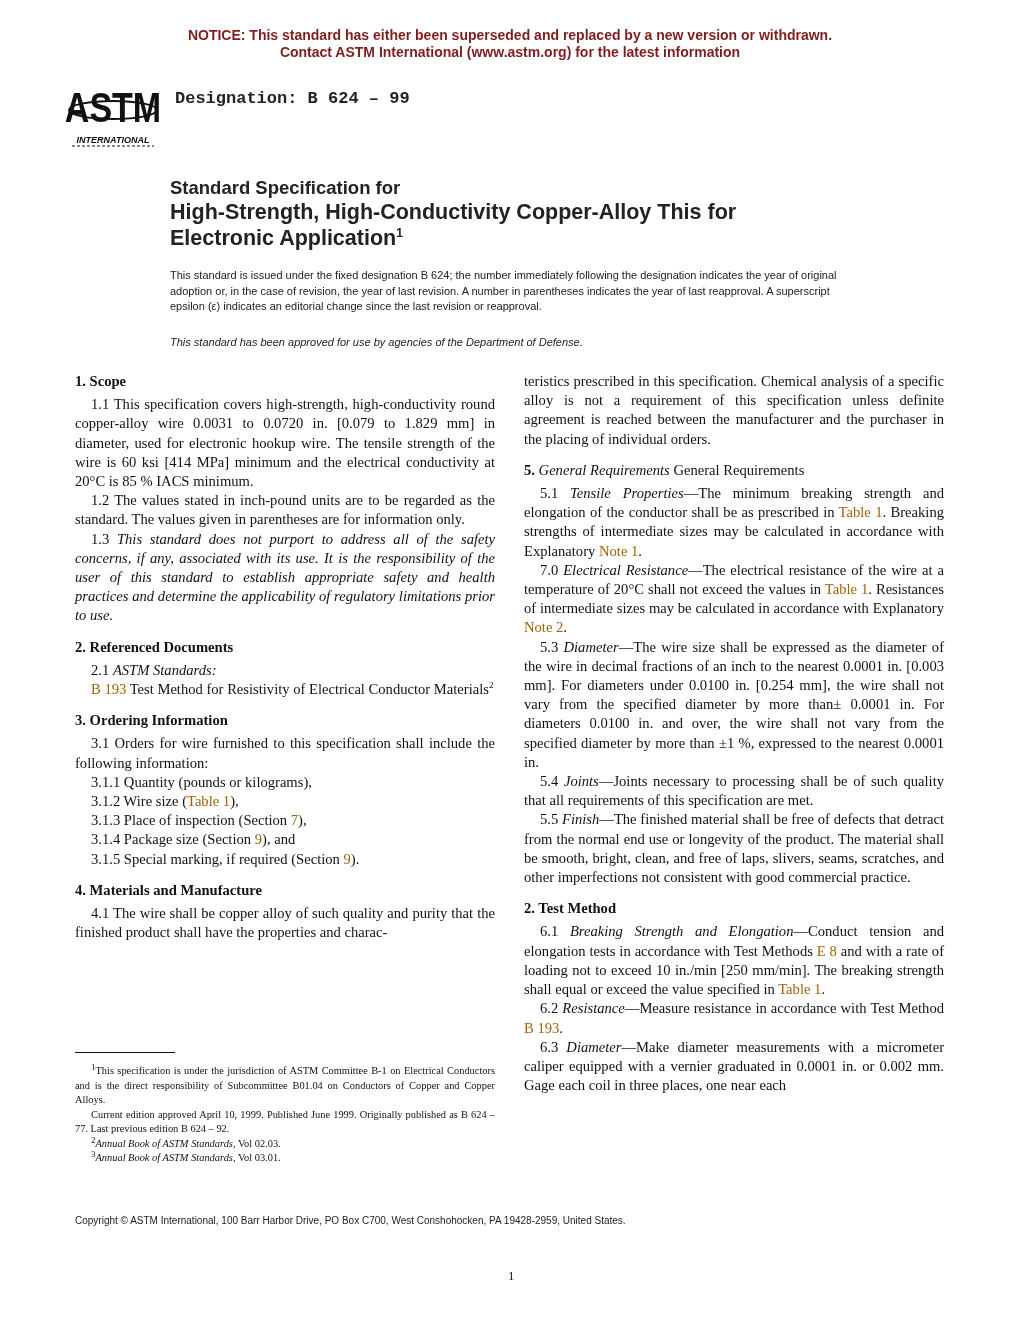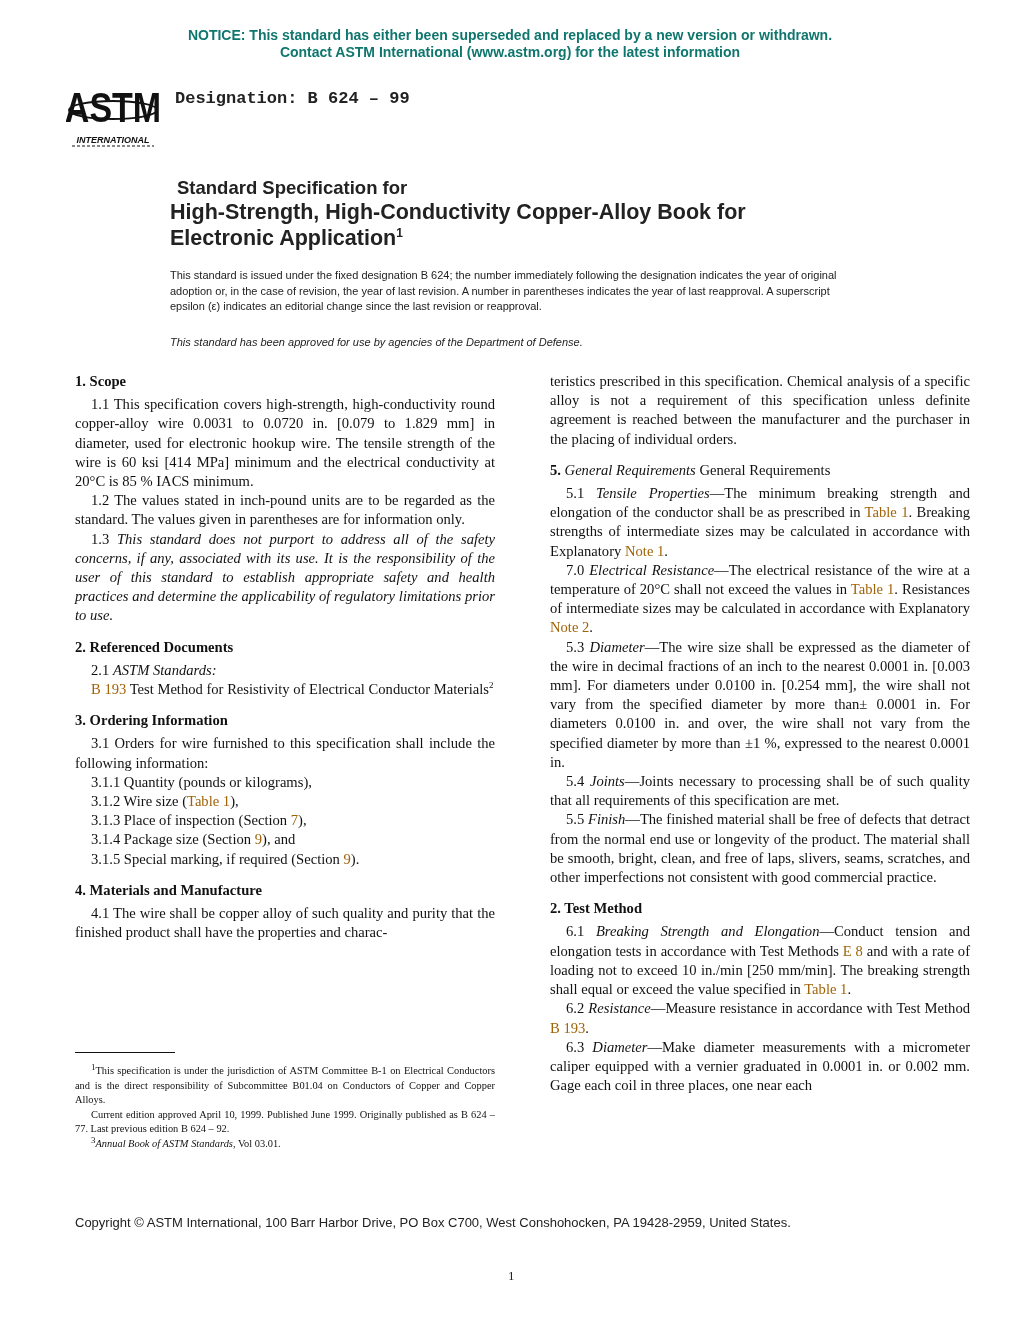--- a/index.html
+++ b/index.html
@@ -1,42 +1,42 @@
 <!DOCTYPE html>
 <html><head>
 <meta charset="utf-8">
 <style>
   html, body { margin: 0; padding: 0; background: #ffffff; }
   body { width: 1020px; height: 1320px; position: relative; overflow: hidden; color: #111; }
-  .notice { position: absolute; top: 27px; left: 0; width: 1020px; text-align: center; color: #0f766e; font-family: "Liberation Sans", sans-serif; font-weight: bold; font-size: 14px; line-height: 17px; }
+  .notice { position: absolute; top: 27px; left: 0; width: 1020px; text-align: center; color: #7f1d1d; font-family: "Liberation Sans", sans-serif; font-weight: bold; font-size: 14px; line-height: 17px; }
   .logo { position: absolute; left: 66px; top: 80px; width: 94px; height: 68px; }
   .designation { position: absolute; left: 175px; top: 89px; font-family: Liberation Mono, monospace; font-weight: bold; font-size: 17px; color: #222; }
   .title { position: absolute; left: 170px; top: 176px; font-family: "Liberation Sans", sans-serif; font-weight: bold; color: #222; }
-  .title .t1 { font-size: 18.5px; line-height: 23px; margin-left: 7px; }
+  .title .t1 { font-size: 18.5px; line-height: 23px; }
   .title .t2 { font-size: 21.5px; line-height: 26px; }
   .title sup { font-size: 12px; }
   .preamble { position: absolute; left: 170px; top: 268px; width: 680px; font-family: "Liberation Sans", sans-serif; font-size: 11px; line-height: 15.5px; color: #222; }
   .preamble p { margin: 0; }
   .preamble .dod { font-style: italic; margin-top: 20px; }
   .col { position: absolute; width: 420px; font-family: "Liberation Serif", serif; font-size: 14.6px; line-height: 19.2px; color: #111; text-align: justify; }
   .col.left { left: 75px; top: 372px; }
-  .col.right { left: 524px; top: 372px; margin-left: 26px; }
+  .col.right { left: 524px; top: 372px; }
   .col p { margin: 0; }
   .indent { text-indent: 16px; }
   .h { font-weight: bold; margin: 0 0 4px 0 !important; }
   .h.spaced { margin-top: 12px !important; }
   .ref { padding-left: 42px; text-indent: -26px; }
   .link { color: #a16207; font-family: Liberation Serif, serif; }
   .li { padding-left: 16px; }
   em { font-style: italic; }
   sup { font-size: 9px; line-height: 0; }
   .fnrule { position: absolute; left: 75px; top: 1052px; width: 100px; border-top: 1px solid #111; }
   .footnotes { position: absolute; left: 75px; top: 1064px; width: 420px; font-family: "Liberation Serif", serif; font-size: 10.4px; line-height: 14.5px; color: #111; text-align: justify; }
   .footnotes p { margin: 0; text-indent: 16px; }
-  .copyright { position: absolute; left: 75px; top: 1215px; font-family: "Liberation Sans", sans-serif; font-size: 13px; color: #222; }
+  .copyright { position: absolute; left: 75px; top: 1215px; font-family: "Liberation Sans", sans-serif; font-size: 10px; color: #222; }
   .pagenum { position: absolute; left: 508px; top: 1268px; font-family: "Liberation Serif", serif; font-size: 13px; color: #222; }
 </style>
 </head>
 <body>
 
 <div class="notice">
   <div>NOTICE: This standard has either been superseded and replaced by a new version or withdrawn.</div>
   <div>Contact ASTM International (www.astm.org) for the latest information</div>
 </div>
 
@@ -44,21 +44,21 @@
   <ellipse cx="47" cy="30" rx="44" ry="9" fill="none" stroke="#111" stroke-width="2"></ellipse>
   <text x="47" y="43" text-anchor="middle" font-family="Liberation Sans, sans-serif" font-weight="bold" font-size="34" fill="#111" transform="scale(1,1.25) translate(0,-9)">ASTM</text>
   <text x="47" y="63" text-anchor="middle" font-family="Liberation Sans, sans-serif" font-weight="bold" font-style="italic" font-size="9" fill="#111">INTERNATIONAL</text>
   <line x1="6" y1="66" x2="88" y2="66" stroke="#111" stroke-width="1" stroke-dasharray="3,2"></line>
 </svg>
 
 <div class="designation">Designation: B 624 – 99</div>
 
 <div class="title">
   <div class="t1">Standard Specification for</div>
-  <div class="t2">High-Strength, High-Conductivity Copper-Alloy Book for</div>
+  <div class="t2">High-Strength, High-Conductivity Copper-Alloy This for</div>
   <div class="t2"><span>Electronic Application</span><sup>1</sup></div>
 </div>
 
 <div class="preamble">
   <p>This standard is issued under the fixed designation B 624; the number immediately following the designation indicates the year of original adoption or, in the case of revision, the year of last revision. A number in parentheses indicates the year of last reapproval. A superscript epsilon (ε) indicates an editorial change since the last revision or reapproval.</p>
   <p class="dod">This standard has been approved for use by agencies of the Department of Defense.</p>
 </div>
 
 <div class="col left">
   <p class="h">1.  Scope</p>
@@ -79,20 +79,21 @@
   <p class="li"><span>3.1.5  Special marking, if required (Section </span><span class="link">9</span><span>).</span></p>
 
   <p class="h spaced">4.  Materials and Manufacture</p>
   <p class="indent">4.1  The wire shall be copper alloy of such quality and purity that the finished product shall have the properties and charac-</p>
 </div>
 
 <div class="fnrule"></div>
 <div class="footnotes">
   <p><sup>1</sup><span>This specification is under the jurisdiction of ASTM Committee B-1 on Electrical Conductors and is the direct responsibility of Subcommittee B01.04 on Conductors of Copper and Copper Alloys.</span></p>
   <p>Current edition approved April 10, 1999. Published June 1999. Originally published as B 624 – 77. Last previous edition B 624 – 92.</p>
+  <p><sup>2</sup><em>Annual Book of ASTM Standards</em><span>, Vol 02.03.</span></p>
   <p><sup>3</sup><em>Annual Book of ASTM Standards</em><span>, Vol 03.01.</span></p>
 </div>
 
 <div class="col right">
   <p>teristics prescribed in this specification. Chemical analysis of a specific alloy is not a requirement of this specification unless definite agreement is reached between the manufacturer and the purchaser in the placing of individual orders.</p>
 
   <p class="h spaced"><span>5. </span><em style="font-weight:normal">General Requirements</em><span style="font-weight:normal"> General Requirements</span></p>
   <p class="indent"><span>5.1 </span><em>Tensile Properties</em><span>—The minimum breaking strength and elongation of the conductor shall be as prescribed in </span><span class="link">Table 1</span><span>. Breaking strengths of intermediate sizes may be calculated in accordance with Explanatory </span><span class="link">Note 1</span><span>.</span></p>
   <p class="indent"><span>7.0 </span><em>Electrical Resistance</em><span>—The electrical resistance of the wire at a temperature of 20°C shall not exceed the values in </span><span class="link">Table 1</span><span>. Resistances of intermediate sizes may be calculated in accordance with Explanatory </span><span class="link">Note 2</span><span>.</span></p>
   <p class="indent"><span>5.3 </span><em>Diameter</em><span>—The wire size shall be expressed as the diameter of the wire in decimal fractions of an inch to the nearest 0.0001 in. [0.003 mm]. For diameters under 0.0100 in. [0.254 mm], the wire shall not vary from the specified diameter by more than± 0.0001 in. For diameters 0.0100 in. and over, the wire shall not vary from the specified diameter by more than ±1 %, expressed to the nearest 0.0001 in.</span></p>

